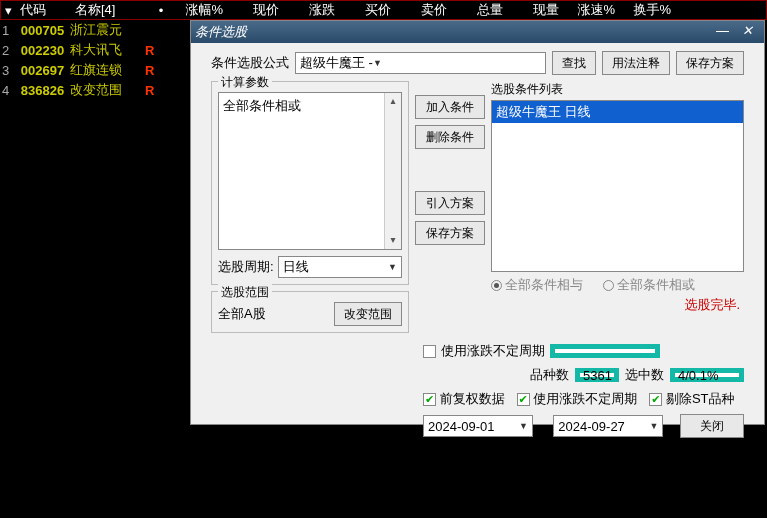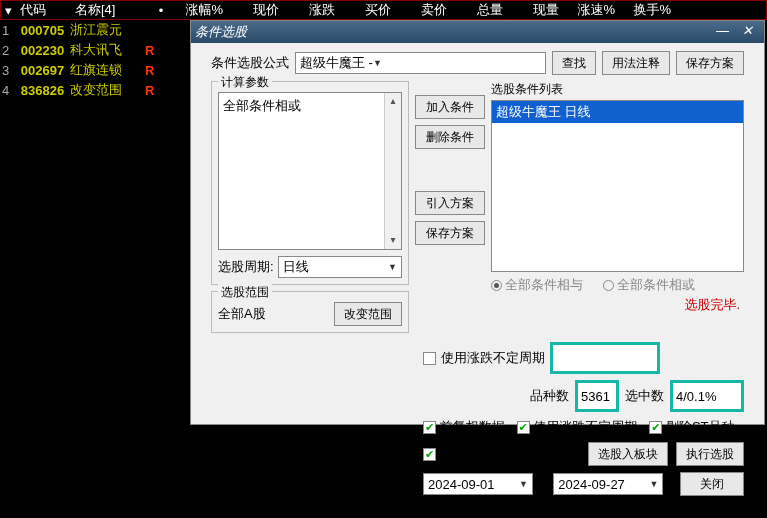--- a/index.html
+++ b/index.html
@@ -56,21 +56,21 @@
   .cond-item.selected { background: #1060d0; color: #fff; }
   .logic-row { display: flex; gap: 20px; padding: 4px 0 2px; font-size: 12px; color: #888; align-items: center; }
   .radio-dot { width: 11px; height: 11px; border: 1px solid #888; border-radius: 50%; display: inline-block; vertical-align: middle; margin-right: 3px; position:relative; }
   .radio-dot.sel::after{ content:''; position:absolute; left:2px; top:2px; width:5px; height:5px; border-radius:50%; background:#555;}
   .done-label { color: #c00; text-align: right; padding-right: 4px;}
   
   .bottom-area { padding-top: 0px; }
   .opt-row { display: flex; align-items: center; gap: 5px; padding: 3px 0; font-size: 12px; }
   .chk { width: 13px; height: 13px; border: 1px solid #888; background: #fff; display: inline-flex; align-items: center; justify-content: center; font-size: 11px; line-height: 11px; }
   .chk.on { color: #0a0; }
-  .txt-input { height: 32px; border: 3px solid #14b8a6; background: #fff; padding: 0 3px; display: inline-flex; align-items: center; }
+  .txt-input { height: 14px; border: 5px solid #14b8a6; background: #fff; padding: 0 3px; display: inline-flex; align-items: center; }
   .stats-row { display: flex; justify-content: flex-end; gap: 6px; align-items: center; padding: 3px 0; font-size: 12px;}
   .checks-row { display: flex; gap: 12px; padding: 3px 0; }
   .time-row { display: flex; align-items: center; gap: 8px; padding: 3px 0; }
   .date-row { display: flex; align-items: center; gap: 8px; padding: 3px 0; }
   .date-input { height: 22px; border: 1px solid #888; background: #fff; padding: 0 4px; display: inline-flex; align-items: center; justify-content: space-between; width: 110px; }
   .down-arrow { font-size: 9px; color: #333; }
   .spacer { flex: 1; }
 </style>
 </head>
 <body>
@@ -196,26 +196,20 @@
         <span>品种数</span>
         <span class="txt-input" style="width:44px;">5361</span>
         <span>选中数</span>
         <span class="txt-input" style="width:74px;">4/0.1%</span>
       </div>
       <div class="checks-row">
         <span><span class="chk on">✔</span> <span>前复权数据</span></span>
         <span><span class="chk on">✔</span> <span>使用涨跌不定周期</span></span>
         <span><span class="chk on">✔</span> <span>剔除ST品种</span></span>
       </div>
-      <div class="time-row">
-        <span><span class="chk on">✔</span> <span>时间段内满足条件</span></span>
-        <div class="spacer"></div>
-        <div class="btn">选股入板块</div>
-        <div class="btn">执行选股</div>
-      </div>
       <div class="date-row">
         <div class="date-input">
           <span>2024-09-01</span>
             <span class="down-arrow">▼</span>
         </div>
         <span>-</span>
         <div class="date-input">
           <span>2024-09-27</span>
             <span class="down-arrow">▼</span>
         </div>

